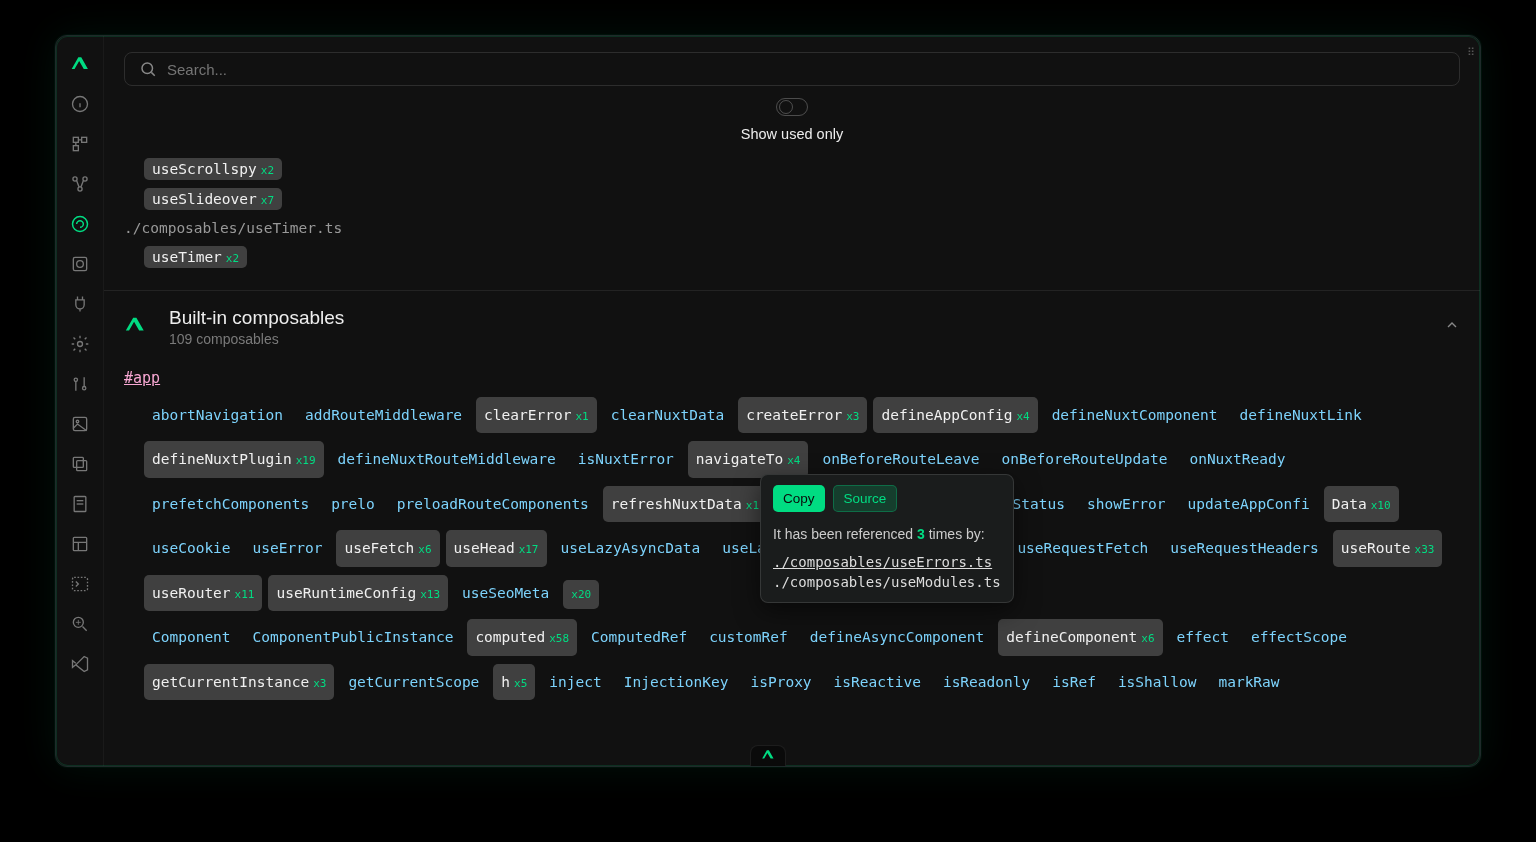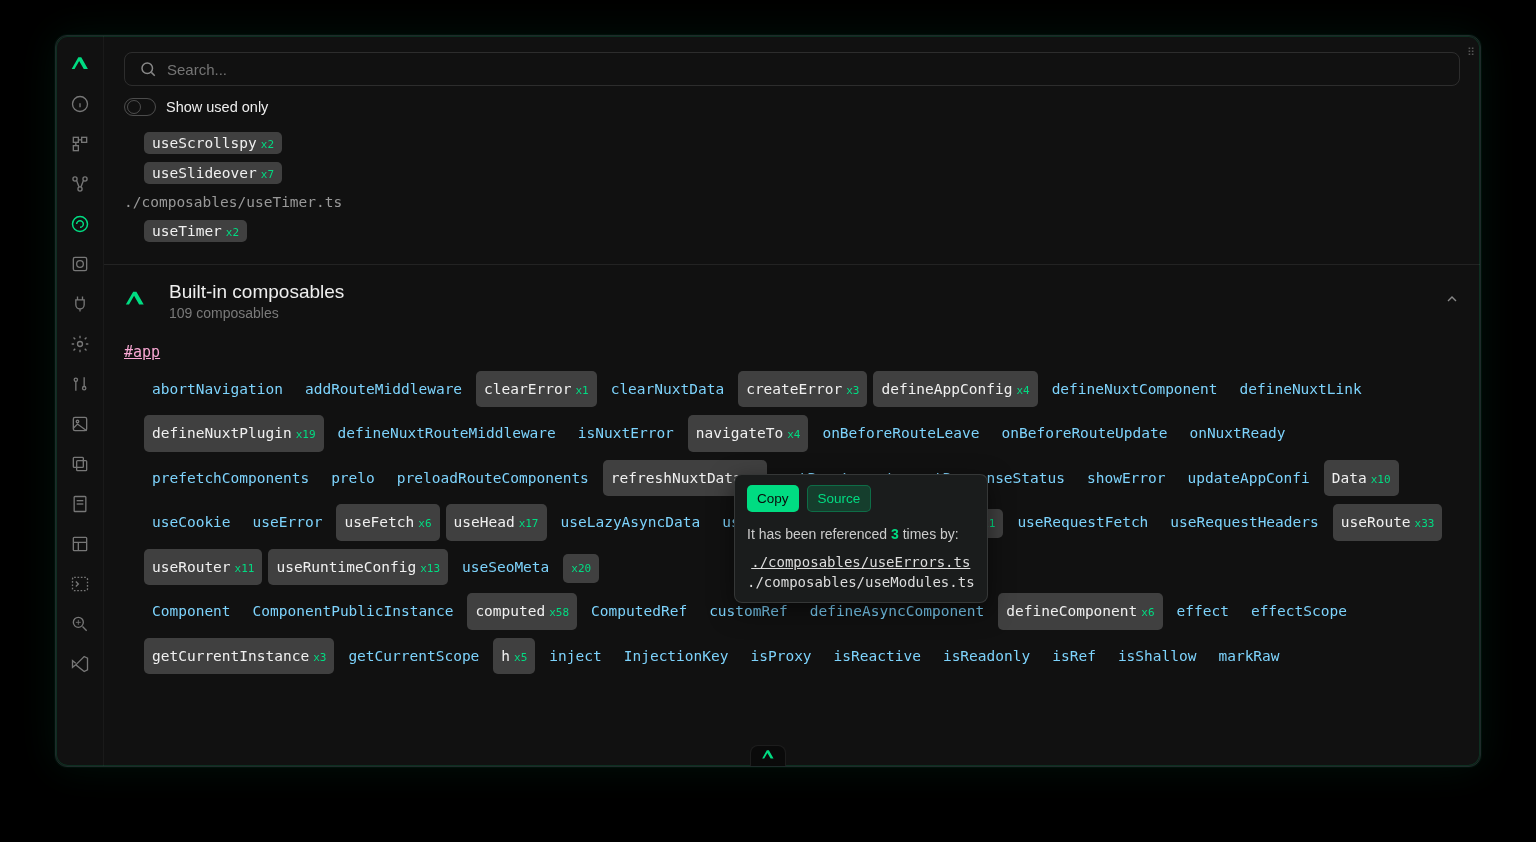--- a/index.html
+++ b/index.html
@@ -77,20 +77,21 @@
   font-size: 15px;
   flex: 1;
 }
 .toggle-row {
   display: flex;
   align-items: center;
   gap: 10px;
   padding: 0 20px 12px 20px;
   font-size: 14.5px;
   color: #eee;
+  flex-direction: column;
 }
 .toggle {
   width: 32px;
   height: 18px;
   border-radius: 10px;
   border: 1.5px solid rgba(255,255,255,0.25);
   position: relative;
 }
 .toggle::after {
   content:"";
@@ -127,21 +128,21 @@
   gap: 23px;
   padding: 16px 0 12px 0;
 }
 .section-title { font-size: 19px; color: #eee; font-weight: 500; }
 .section-sub { font-size: 14px; color: #7a7a7a; margin-top: 2px; }
 .chevron { margin-left: auto; color: #888; }
 .group-label { color: #f9a8d4; font-size: 15px; margin: 10px 0 6px 0; text-decoration: underline; }
 .tags-wrap { padding-left: 20px; line-height: 2.1; }
 .tooltip {
   position: absolute;
-  left: 678px;
+  left: 704px;
   top: 438px;
   background: #1a1c1c;
   border: 1px solid rgba(255,255,255,0.12);
   border-radius: 8px;
   padding: 10px 12px;
   box-shadow: 0 8px 24px rgba(0,0,0,0.5);
   z-index: 10;
   min-width: 240px;
 }
 .tooltip-btns { display: flex; gap: 8px; margin-bottom: 14px; }
@@ -149,21 +150,21 @@
   border-radius: 5px;
   padding: 5px 10px;
   font-size: 13.5px;
   cursor: pointer;
   border: none;
 }
 .tbtn.copy { background: #00DC82; color: #0a0a0a; font-weight: 500; }
 .tbtn.src { background: rgba(0,220,130,0.18); color: #00DC82; border: 1px solid rgba(0,220,130,0.3); }
 .tooltip-text { font-size: 14px; color: #ccc; margin-bottom: 10px; }
 .tooltip-text b { color: #00DC82; font-weight: 600; }
-.ref-link { font-size: 14px; color: #ddd; display: block; padding: 2px 0; text-align: center; }
+.ref-link { font-size: 14px; color: #ddd; display: block; padding: 2px 0; }
 .ref-link.first { text-decoration: underline; }
 .bottom-nuxt {
   position: absolute;
   bottom: 0;
   left: 50%;
   transform: translateX(-50%);
   background: #0a0a0a;
   border: 1px solid rgba(255,255,255,0.08);
   border-bottom: none;
   border-radius: 8px 8px 0 0;

